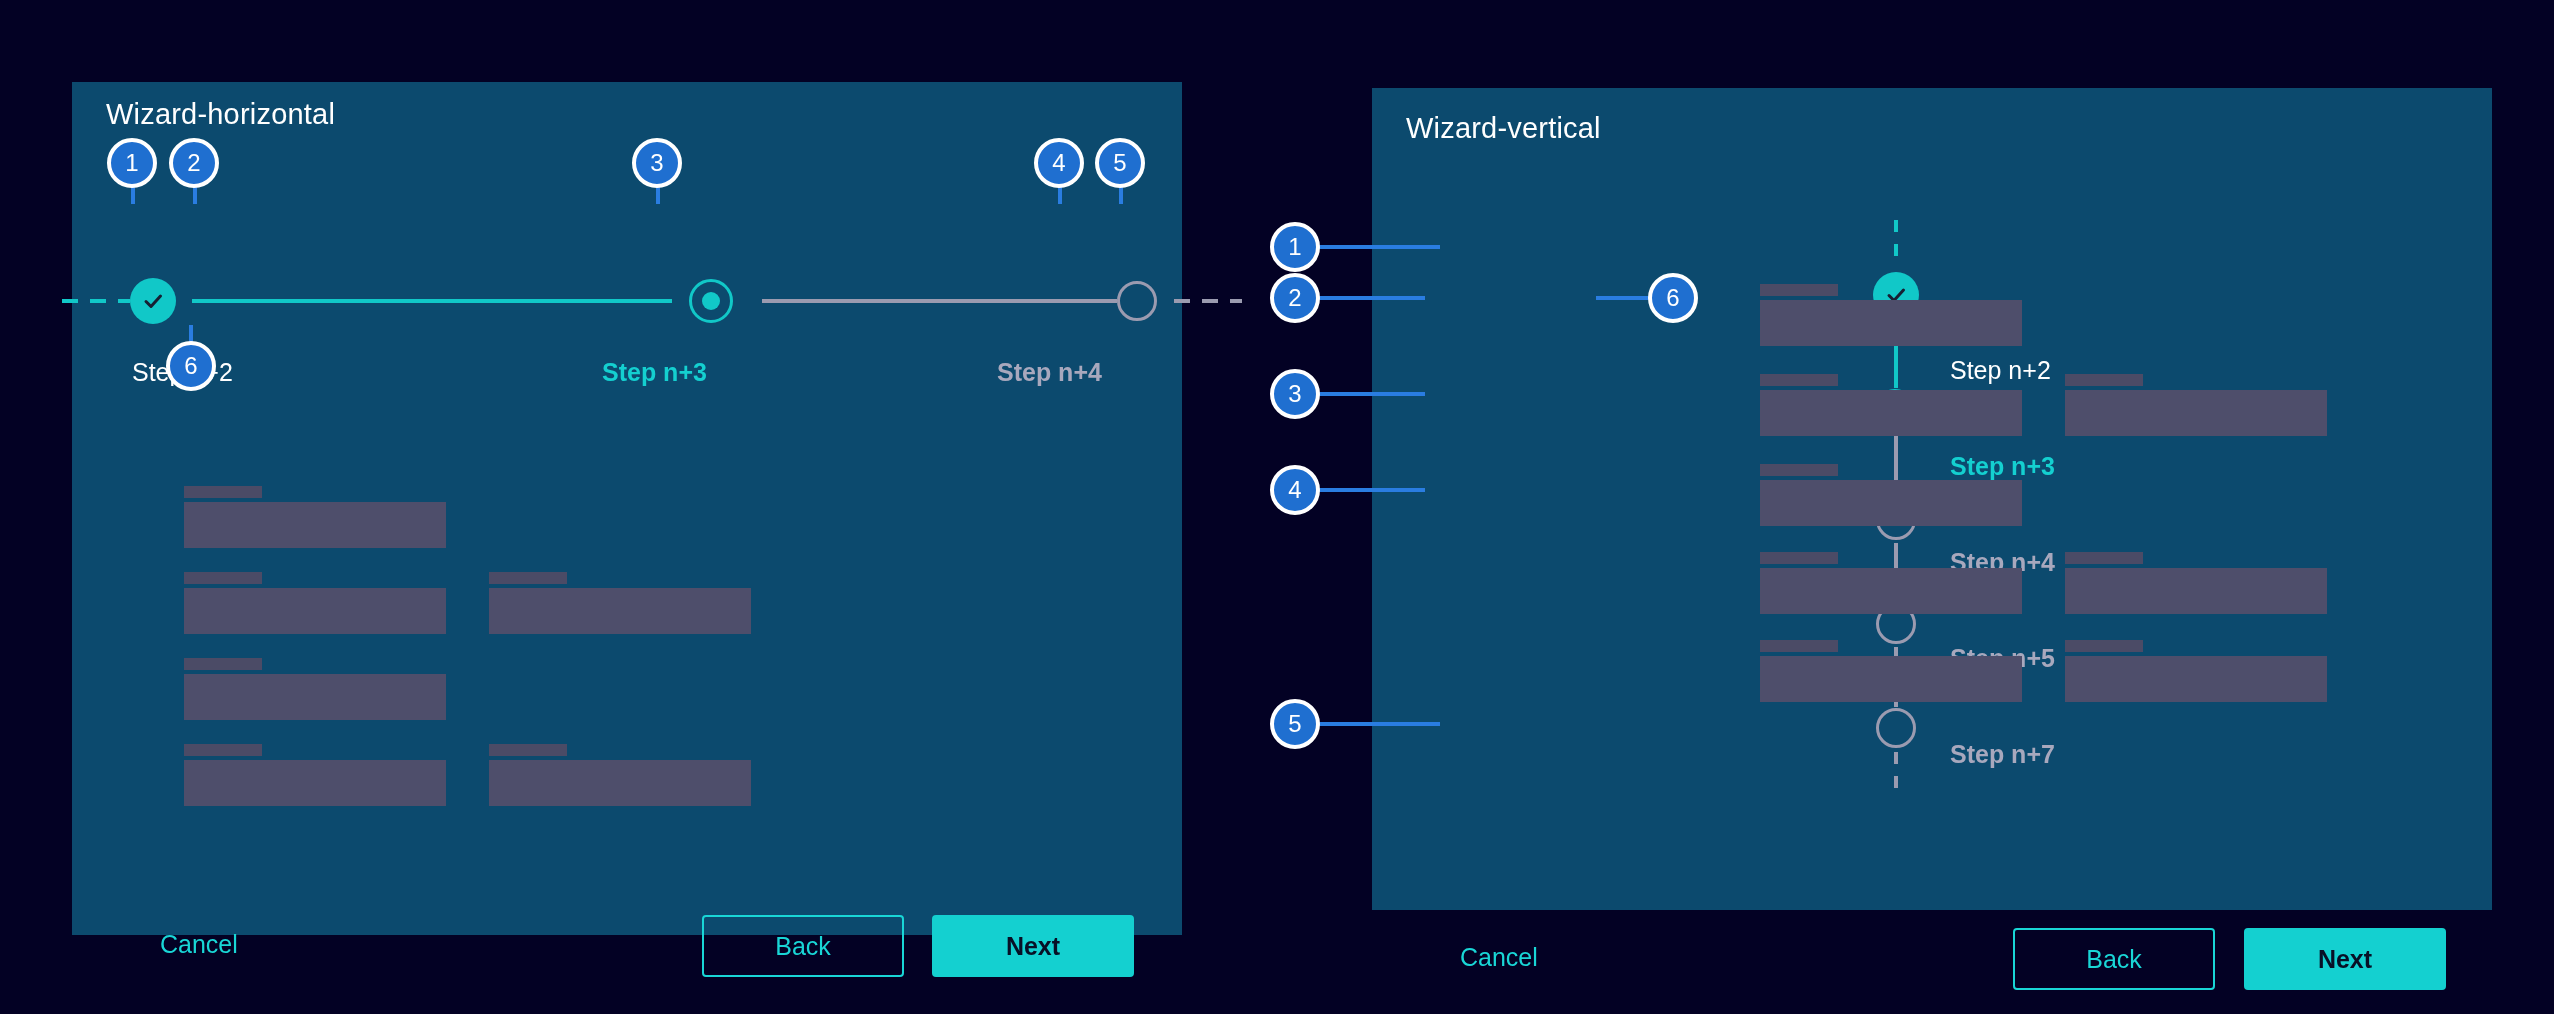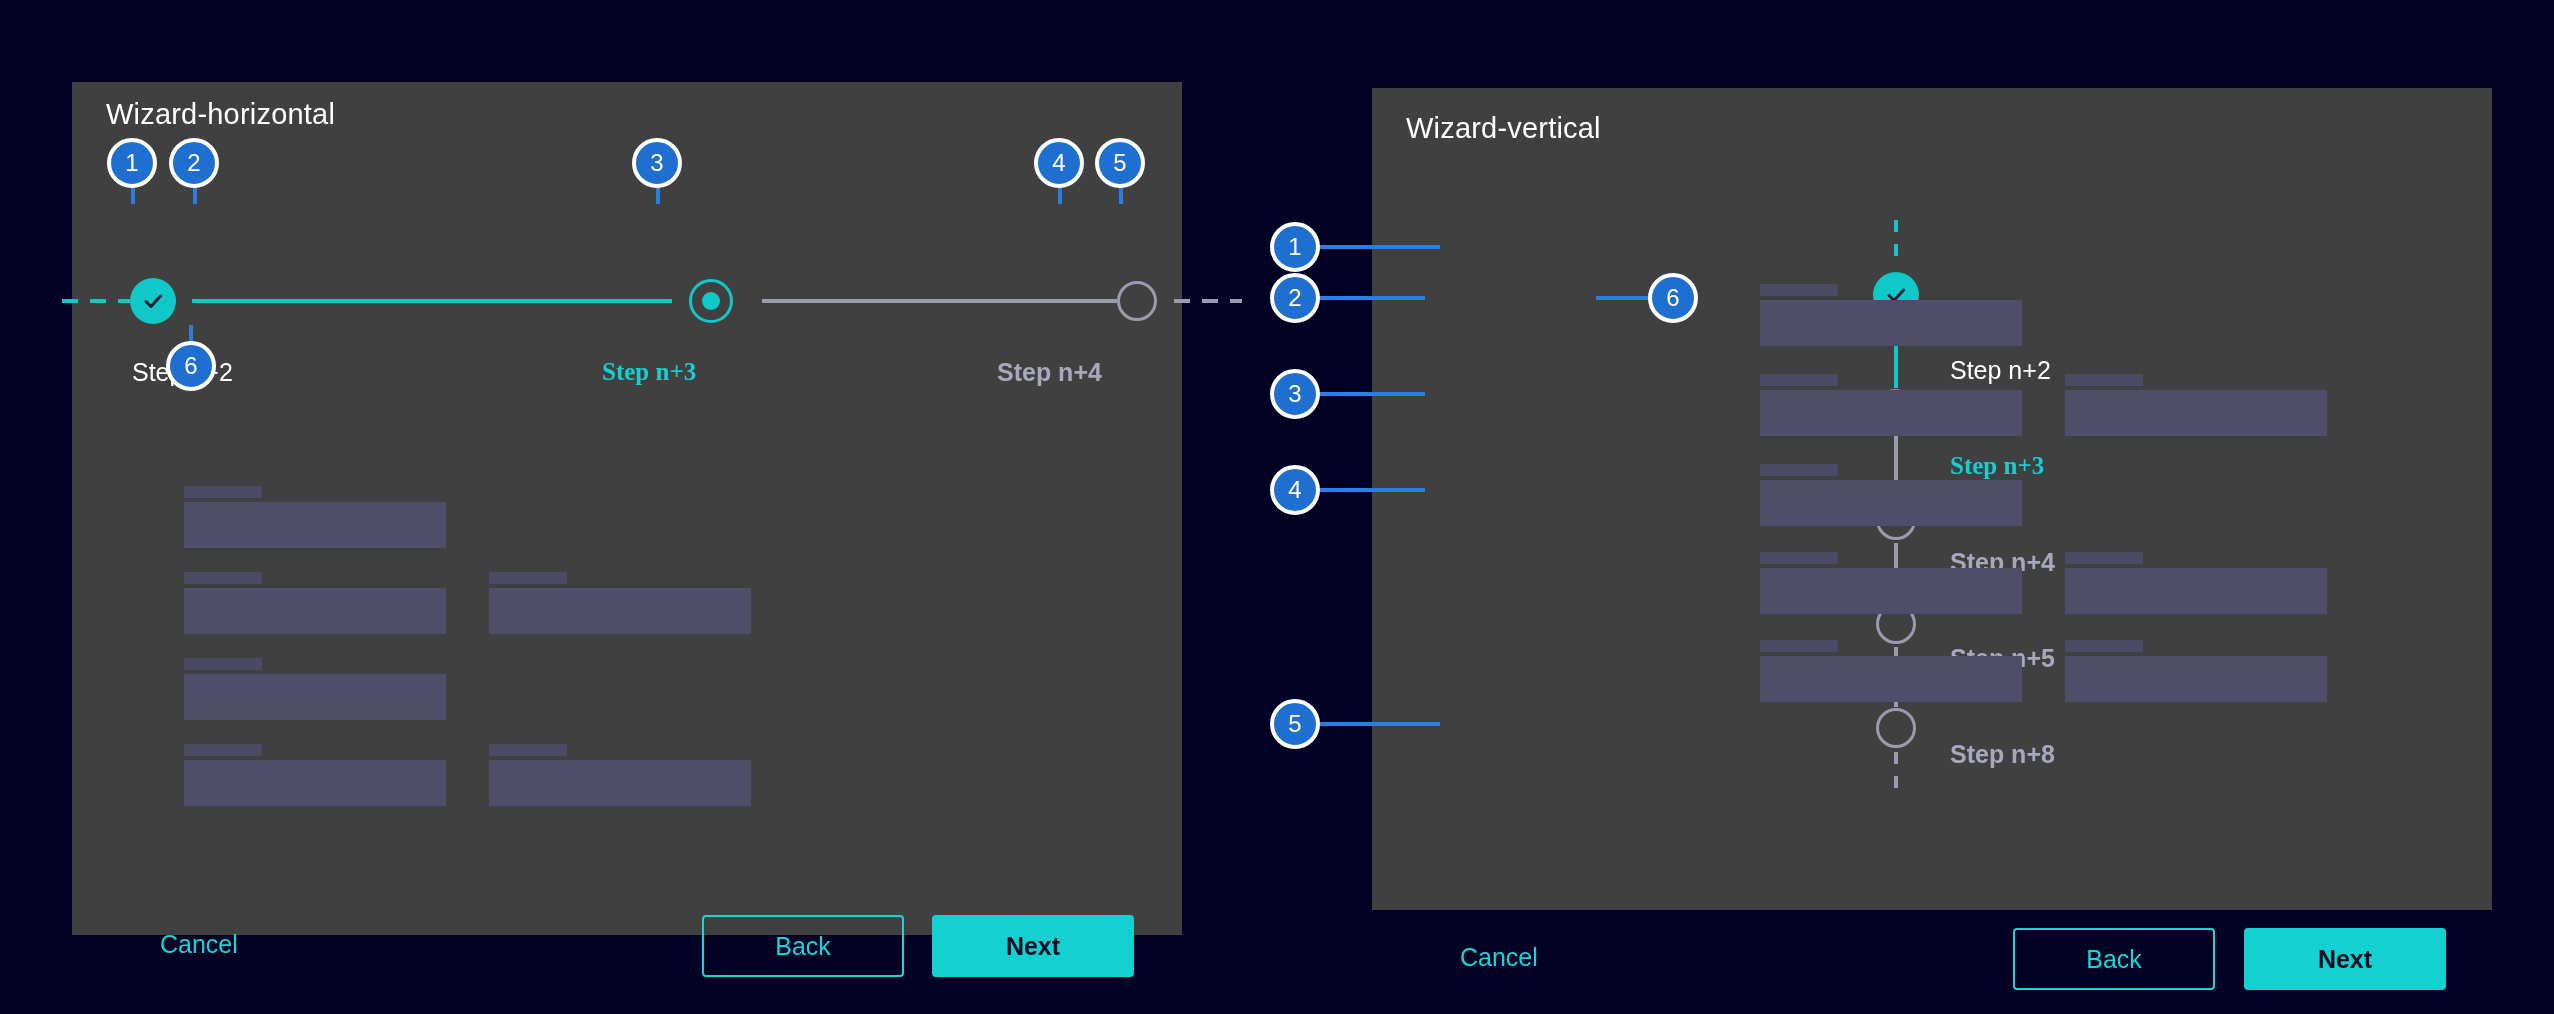--- a/index.html
+++ b/index.html
@@ -7,21 +7,21 @@
     width:2554px;height:1014px;
     background:#030124;
     font-family:"Liberation Sans", sans-serif;
     overflow:hidden;
     position:relative;
   }
 
   
   .panel{
     position:absolute;
-    background:#404040;
+    background:#0c4a6e;
   }
   #panel-horizontal{ left:72px; top:82px; width:1110px; height:853px; }
   #panel-vertical{   left:1372px; top:88px; width:1120px; height:822px; }
 
   .panel-title{
     position:absolute;
     color:#ffffff;
     font-size:29px;
     font-weight:400;
     letter-spacing:.2px;
@@ -85,21 +85,21 @@
     background:transparent;
   }
 
   .hstep-label{
     position:absolute;
     font-size:25px;
     white-space:nowrap;
     top:276px;
   }
   .lbl-done{ color:#ffffff; }
-  .lbl-current{ color:#14d0d0; font-weight:bold;font-family:Liberation Serif, serif; }
+  .lbl-current{ color:#14d0d0; font-weight:bold; }
   .lbl-todo{ color:#a8a8bd;font-weight:bold; }
 
   
   .sk-label{ position:absolute; height:12px; background:#4b4b66; }
   .sk-input{ position:absolute; height:46px; background:#4e4e6b; }
 
   
   #vrail{ position:absolute; left:501px; top:140px; width:46px; height:620px; }
   .vseg{ position:absolute; left:21px; width:4px; }
   .vseg.solid-done{ background:#11c8c8; }
@@ -255,21 +255,21 @@
 
     <div class="vnode node-todo" style="top:480px;left:3px;"></div>
 
     <div class="vseg dash-todo" style="top:524px;height:48px;"></div>
   </div>
 
   <div class="vstep-label lbl-done" style="left:578px;top:268px;">Step n+2</div>
   <div class="vstep-label lbl-current" style="left:578px;top:364px;">Step n+3</div>
   <div class="vstep-label lbl-todo" style="left:578px;top:460px;">Step n+4</div>
   <div class="vstep-label lbl-todo" style="left:578px;top:556px;">Step n+5</div>
-  <div class="vstep-label lbl-todo" style="left:578px;top:652px;">Step n+8</div>
+  <div class="vstep-label lbl-todo" style="left:578px;top:652px;">Step n+7</div>
 
   <div>
     <div class="sk-label" style="left:388px;top:196px;width:78px;"></div>
     <div class="sk-input" style="left:388px;top:212px;width:262px;"></div>
 
     <div class="sk-label" style="left:388px;top:286px;width:78px;"></div>
     <div class="sk-input" style="left:388px;top:302px;width:262px;"></div>
     <div class="sk-label" style="left:693px;top:286px;width:78px;"></div>
     <div class="sk-input" style="left:693px;top:302px;width:262px;"></div>
 

